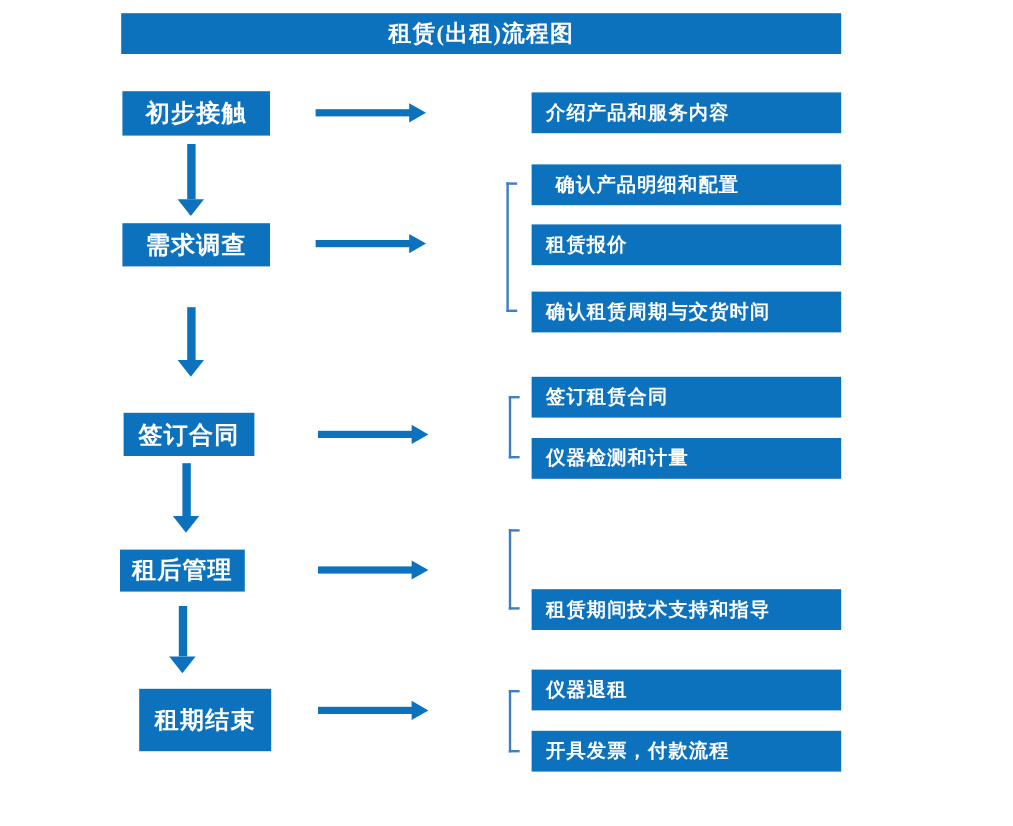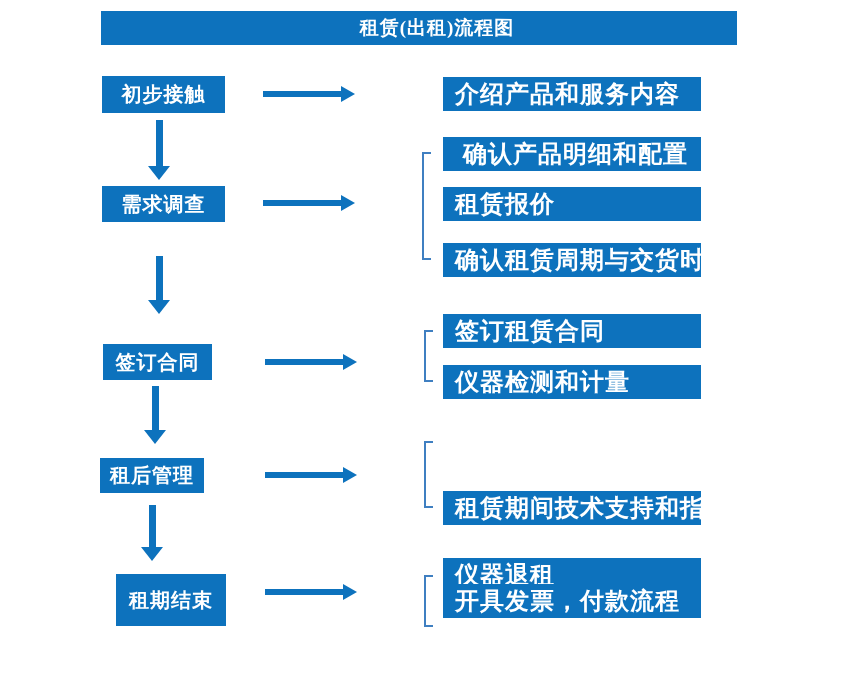--- a/index.html
+++ b/index.html
@@ -3,30 +3,30 @@
 <meta charset="utf-8">
 <style>
   html,body{margin:0;padding:0;background:#ffffff;}
   .canvas{
     position:relative;width:844px;height:688px;background:#ffffff;overflow:hidden;
     font-family:"Liberation Serif","DejaVu Serif",serif;
   }
   .titlebar{
     position:absolute;left:101px;top:11px;width:600px;height:34px;
     background:var(--primary);color:#ffffff;font-weight:bold;font-size:19px;
-    display:flex;align-items:center;justify-content:center;letter-spacing:1px;padding-left:36px;
+    display:flex;align-items:center;justify-content:center;letter-spacing:1px;
   }
   .step-box{
     position:absolute;background:var(--primary);color:#ffffff;font-weight:bold;
     font-size:20px;display:flex;align-items:center;justify-content:center;
     letter-spacing:1px;white-space:nowrap;
   }
   .detail-box{
     position:absolute;left:443px;width:258px;height:34px;background:var(--primary);
-    color:#ffffff;font-weight:bold;font-size:24px;display:flex;align-items:center;
+    color:#ffffff;font-weight:bold;font-size:16px;display:flex;align-items:center;
     padding-left:12px;box-sizing:border-box;letter-spacing:1px;white-space:nowrap;
   }
   .down-arrow{position:absolute;width:22px;}
   .down-arrow .shaft{width:7px;margin:0 auto;background:var(--primary);}
   .down-arrow .head{
     width:0;height:0;margin:0 auto;
     border-left:11px solid transparent;border-right:11px solid transparent;
     border-top:14px solid var(--primary);
   }
   .right-arrow{position:absolute;width:92px;height:16px;}
@@ -104,15 +104,15 @@
   <div class="detail-box" style="top:137px;padding-left:20px;">确认产品明细和配置</div>
   <div class="detail-box" style="top:187px;">租赁报价</div>
   <div class="detail-box" style="top:243px;">确认租赁周期与交货时间</div>
 
   <div class="detail-box" style="top:314px;">签订租赁合同</div>
   <div class="detail-box" style="top:365px;">仪器检测和计量</div>
 
   <div class="detail-box" style="top:491px;">租赁期间技术支持和指导</div>
 
   <div class="detail-box" style="top:558px;">仪器退租</div>
-  <div class="detail-box" style="top:584px;">开具发票，付款流程</div>
+  <div class="detail-box" style="top:609px;">开具发票，付款流程</div>
 
 </div>
 
 </body></html>

